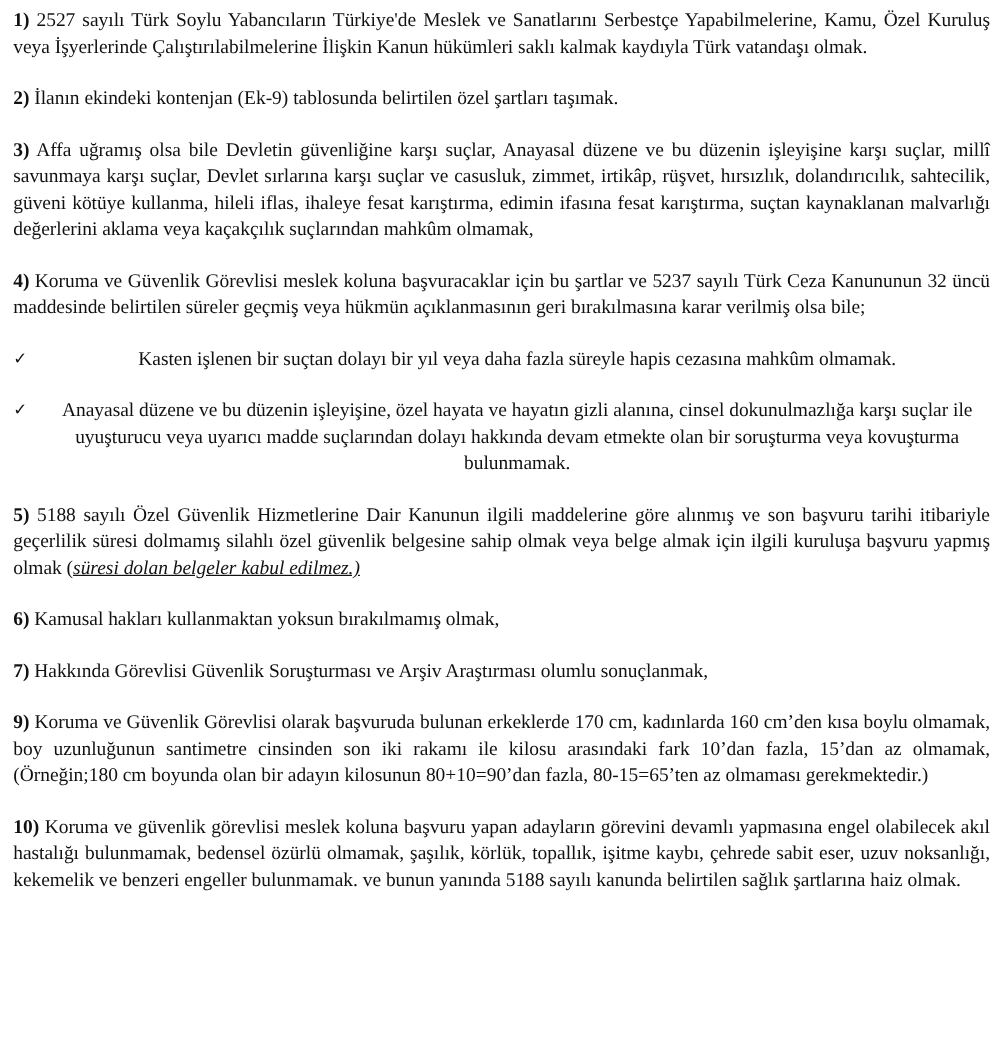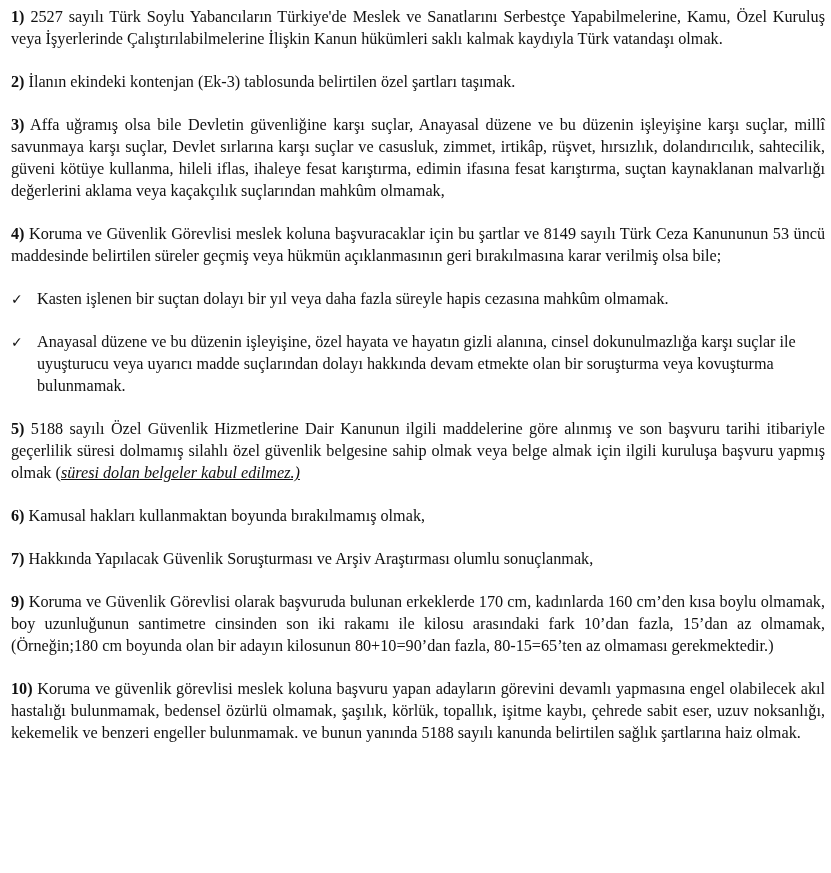--- a/index.html
+++ b/index.html
@@ -35,53 +35,54 @@
     text-align: left;
   }
   .bullet .mark {
     flex: 0 0 26px;
     width: 26px;
     font-family: "DejaVu Sans", sans-serif;
     font-size: 14px;
   }
   .bullet .btext {
     flex: 1 1 auto;
+    text-align: center;
   }
   .em {
     font-style: italic;
     text-decoration: underline;
   }
 </style>
 </head>
 <body>
 
 <div class="page">
 
   <p class="para"><span class="num">1)</span><span> 2527 sayılı Türk Soylu Yabancıların Türkiye'de Meslek ve Sanatlarını Serbestçe Yapabilmelerine, Kamu, Özel Kuruluş veya İşyerlerinde Çalıştırılabilmelerine İlişkin Kanun hükümleri saklı kalmak kaydıyla Türk vatandaşı olmak.</span></p>
 
-  <p class="para"><span class="num">2)</span><span> İlanın ekindeki kontenjan (Ek-3) tablosunda belirtilen özel şartları taşımak.</span></p>
+  <p class="para"><span class="num">2)</span><span> İlanın ekindeki kontenjan (Ek-9) tablosunda belirtilen özel şartları taşımak.</span></p>
 
   <p class="para"><span class="num">3)</span><span> Affa uğramış olsa bile Devletin güvenliğine karşı suçlar, Anayasal düzene ve bu düzenin işleyişine karşı suçlar, millî savunmaya karşı suçlar, Devlet sırlarına karşı suçlar ve casusluk, zimmet, irtikâp, rüşvet, hırsızlık, dolandırıcılık, sahtecilik, güveni kötüye kullanma, hileli iflas, ihaleye fesat karıştırma, edimin ifasına fesat karıştırma, suçtan kaynaklanan malvarlığı değerlerini aklama veya kaçakçılık suçlarından mahkûm olmamak,</span></p>
 
-  <p class="para"><span class="num">4)</span><span> Koruma ve Güvenlik Görevlisi meslek koluna başvuracaklar için bu şartlar ve 8149 sayılı Türk Ceza Kanununun 53 üncü maddesinde belirtilen süreler geçmiş veya hükmün açıklanmasının geri bırakılmasına karar verilmiş olsa bile;</span></p>
+  <p class="para"><span class="num">4)</span><span> Koruma ve Güvenlik Görevlisi meslek koluna başvuracaklar için bu şartlar ve 5237 sayılı Türk Ceza Kanununun 32 üncü maddesinde belirtilen süreler geçmiş veya hükmün açıklanmasının geri bırakılmasına karar verilmiş olsa bile;</span></p>
 
   <div class="bullet">
     <span class="mark">✓</span>
     <span class="btext">Kasten işlenen bir suçtan dolayı bir yıl veya daha fazla süreyle hapis cezasına mahkûm olmamak.</span>
   </div>
 
   <div class="bullet">
     <span class="mark">✓</span>
     <span class="btext">Anayasal düzene ve bu düzenin işleyişine, özel hayata ve hayatın gizli alanına, cinsel dokunulmazlığa karşı suçlar ile uyuşturucu veya uyarıcı madde suçlarından dolayı hakkında devam etmekte olan bir soruşturma veya kovuşturma bulunmamak.</span>
   </div>
 
   <p class="para"><span class="num">5)</span><span> 5188 sayılı Özel Güvenlik Hizmetlerine Dair Kanunun ilgili maddelerine göre alınmış ve son başvuru tarihi itibariyle geçerlilik süresi dolmamış silahlı özel güvenlik belgesine sahip olmak veya belge almak için ilgili kuruluşa başvuru yapmış olmak (</span><span class="em">süresi dolan belgeler kabul edilmez.)</span></p>
 
-  <p class="para"><span class="num">6)</span><span> Kamusal hakları kullanmaktan boyunda bırakılmamış olmak,</span></p>
+  <p class="para"><span class="num">6)</span><span> Kamusal hakları kullanmaktan yoksun bırakılmamış olmak,</span></p>
 
-  <p class="para"><span class="num">7)</span><span> Hakkında Yapılacak Güvenlik Soruşturması ve Arşiv Araştırması olumlu sonuçlanmak,</span></p>
+  <p class="para"><span class="num">7)</span><span> Hakkında Görevlisi Güvenlik Soruşturması ve Arşiv Araştırması olumlu sonuçlanmak,</span></p>
 
 
   <p class="para"><span class="num">9)</span><span> Koruma ve Güvenlik Görevlisi olarak başvuruda bulunan erkeklerde 170 cm, kadınlarda 160 cm’den kısa boylu olmamak, boy uzunluğunun santimetre cinsinden son iki rakamı ile kilosu arasındaki fark 10’dan fazla, 15’dan az olmamak, (Örneğin;180 cm boyunda olan bir adayın kilosunun 80+10=90’dan fazla, 80-15=65’ten az olmaması gerekmektedir.)</span></p>
 
   <p class="para"><span class="num">10)</span><span> Koruma ve güvenlik görevlisi meslek koluna başvuru yapan adayların görevini devamlı yapmasına engel olabilecek akıl hastalığı bulunmamak, bedensel özürlü olmamak, şaşılık, körlük, topallık, işitme kaybı, çehrede sabit eser, uzuv noksanlığı, kekemelik ve benzeri engeller bulunmamak. ve bunun yanında 5188 sayılı kanunda belirtilen sağlık şartlarına haiz olmak.</span></p>
 
 </div>
 
 </body></html>

